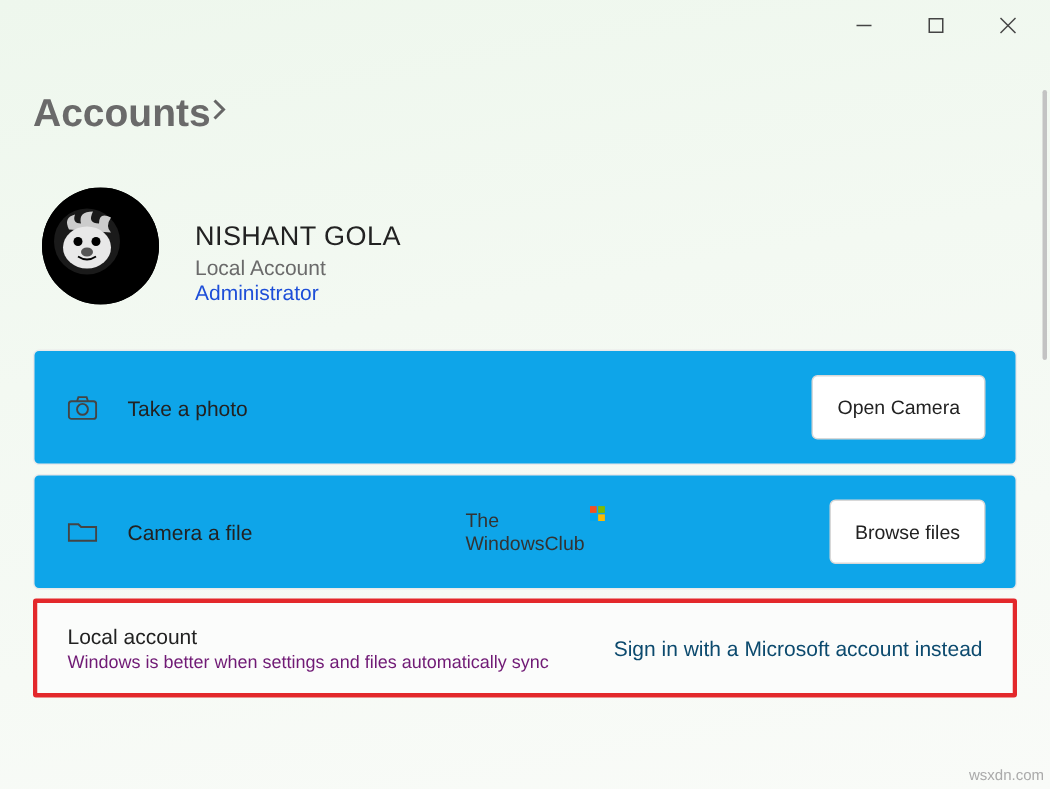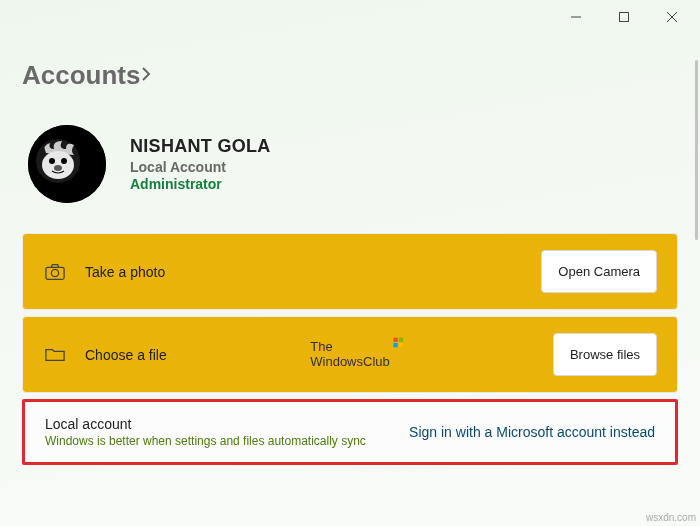--- a/index.html
+++ b/index.html
@@ -11,42 +11,42 @@
   .winbtn svg { width: 12px; height: 12px; stroke: #444; stroke-width: 1; fill: none; }
 
   .content { padding: 0 22px; }
 
   .breadcrumb { display: flex; align-items: center; margin: 26px 0 34px 0; }
   .crumb-parent { font-size: 26px; font-weight: 600; color: #6a6a6a; }
   .crumb-sep { color: #888; }
   .crumb-sep svg { width: 12px; height: 16px; stroke: #666; stroke-width: 2; fill: none; }
   .crumb-current { font-size: 26px; font-weight: 600; color: #1b1b1b; }
 
-  .profile { display: flex; align-items: center; gap: 24px; margin-bottom: 30px; margin-left: 6px; font-weight: bold; }
+  .profile { display: flex; align-items: flex-end; gap: 24px; margin-bottom: 30px; margin-left: 6px; }
   .avatar { width: 78px; height: 78px; border-radius: 50%; overflow: hidden; background: #000; display: flex; align-items: center; justify-content: center; }
   .avatar svg { width: 78px; height: 78px; }
   .profile-text .name { font-size: 18px; color: #222; margin-bottom: 2px; letter-spacing: 0.3px; }
   .profile-text .type { font-size: 14px; color: #6a6a6a; margin-bottom: 1px; }
-  .profile-text .role { font-size: 14px; color: #15803d; }
+  .profile-text .role { font-size: 14px; color: #1d4ed8; }
 
   .section-header { font-size: 14px; font-weight: 600; color: #222; margin-bottom: 10px; }
 
-  .card { background: #eab308; border: 1px solid #eaeaea; border-radius: 4px; display: flex; align-items: center; padding: 16px 20px; margin-bottom: 6px; position: relative; }
+  .card { background: #0ea5e9; border: 1px solid #eaeaea; border-radius: 4px; display: flex; align-items: center; padding: 16px 20px; margin-bottom: 6px; position: relative; }
   .card-icon { width: 24px; color: #444; margin-right: 18px; display:flex;align-items:center;justify-content:center; }
   .card-icon svg { width: 20px; height: 18px; stroke: #444; stroke-width: 1.4; fill: none; }
   .card-label { font-size: 14px; color: #222; flex: 1; }
   .card-btn { background: #fff; border: 1px solid #d8d8d8; border-radius: 4px; padding: 13px 16px; font-size: 13px; color: #222; cursor: pointer; }
 
   .watermark { position: absolute; left: 50%; top: 50%; transform: translate(-50%,-50%); font-size: 13px; color: #333; line-height: 1.2; text-align: left; }
   .watermark-flag { position: absolute; top: -2px; right: -14px; width: 10px; height: 10px; }
 
   .highlight-box { border: 3px solid #e3282b; border-radius: 2px; padding: 0; margin-top: 4px; }
   .account-card { background: #fbfcfb; display: flex; align-items: center; justify-content: space-between; padding: 14px 20px; }
   .account-left .title { font-size: 14px; color: #222; margin-bottom: 2px; }
-  .account-left .desc { font-size: 12px; color: #4d7c0f; }
+  .account-left .desc { font-size: 12px; color: #701a75; }
   .link { font-size: 14px; color: #0c4a6e; cursor: pointer; }
 
   .side-scroll { position: absolute; right: 2px; top: 60px; width: 3px; height: 180px; background: #c3c3c3; border-radius: 2px; }
 
   .credit { position: absolute; right: 4px; bottom: 3px; font-size: 10px; color: #aaa; }
 </style>
 </head>
 <body>
 
 <div class="titlebar">
@@ -113,21 +113,21 @@
     <div class="card-label">Take a photo</div>
     <button class="card-btn">Open Camera</button>
   </div>
 
   <div class="card" style="position:relative;">
     <div class="card-icon">
       <svg viewBox="0 0 22 18">
           <path d="M1,3 L1,15 L21,15 L21,5 L10,5 L8,3 Z"></path>
         </svg>
     </div>
-    <div class="card-label">Choose a file</div>
+    <div class="card-label">Camera a file</div>
     <button class="card-btn">Browse files</button>
     <div class="watermark">
       <div style="position:relative;display:inline-block;">
         <span>The</span><br><span>WindowsClub</span>
         <svg class="watermark-flag" viewBox="0 0 10 10">
           <rect x="0" y="0" width="4.5" height="4.5" fill="#f25022"></rect>
           <rect x="5.5" y="0" width="4.5" height="4.5" fill="#7fba00"></rect>
           <rect x="0" y="5.5" width="4.5" height="4.5" fill="#00a4ef"></rect>
           <rect x="5.5" y="5.5" width="4.5" height="4.5" fill="#ffb900"></rect>
         </svg>

